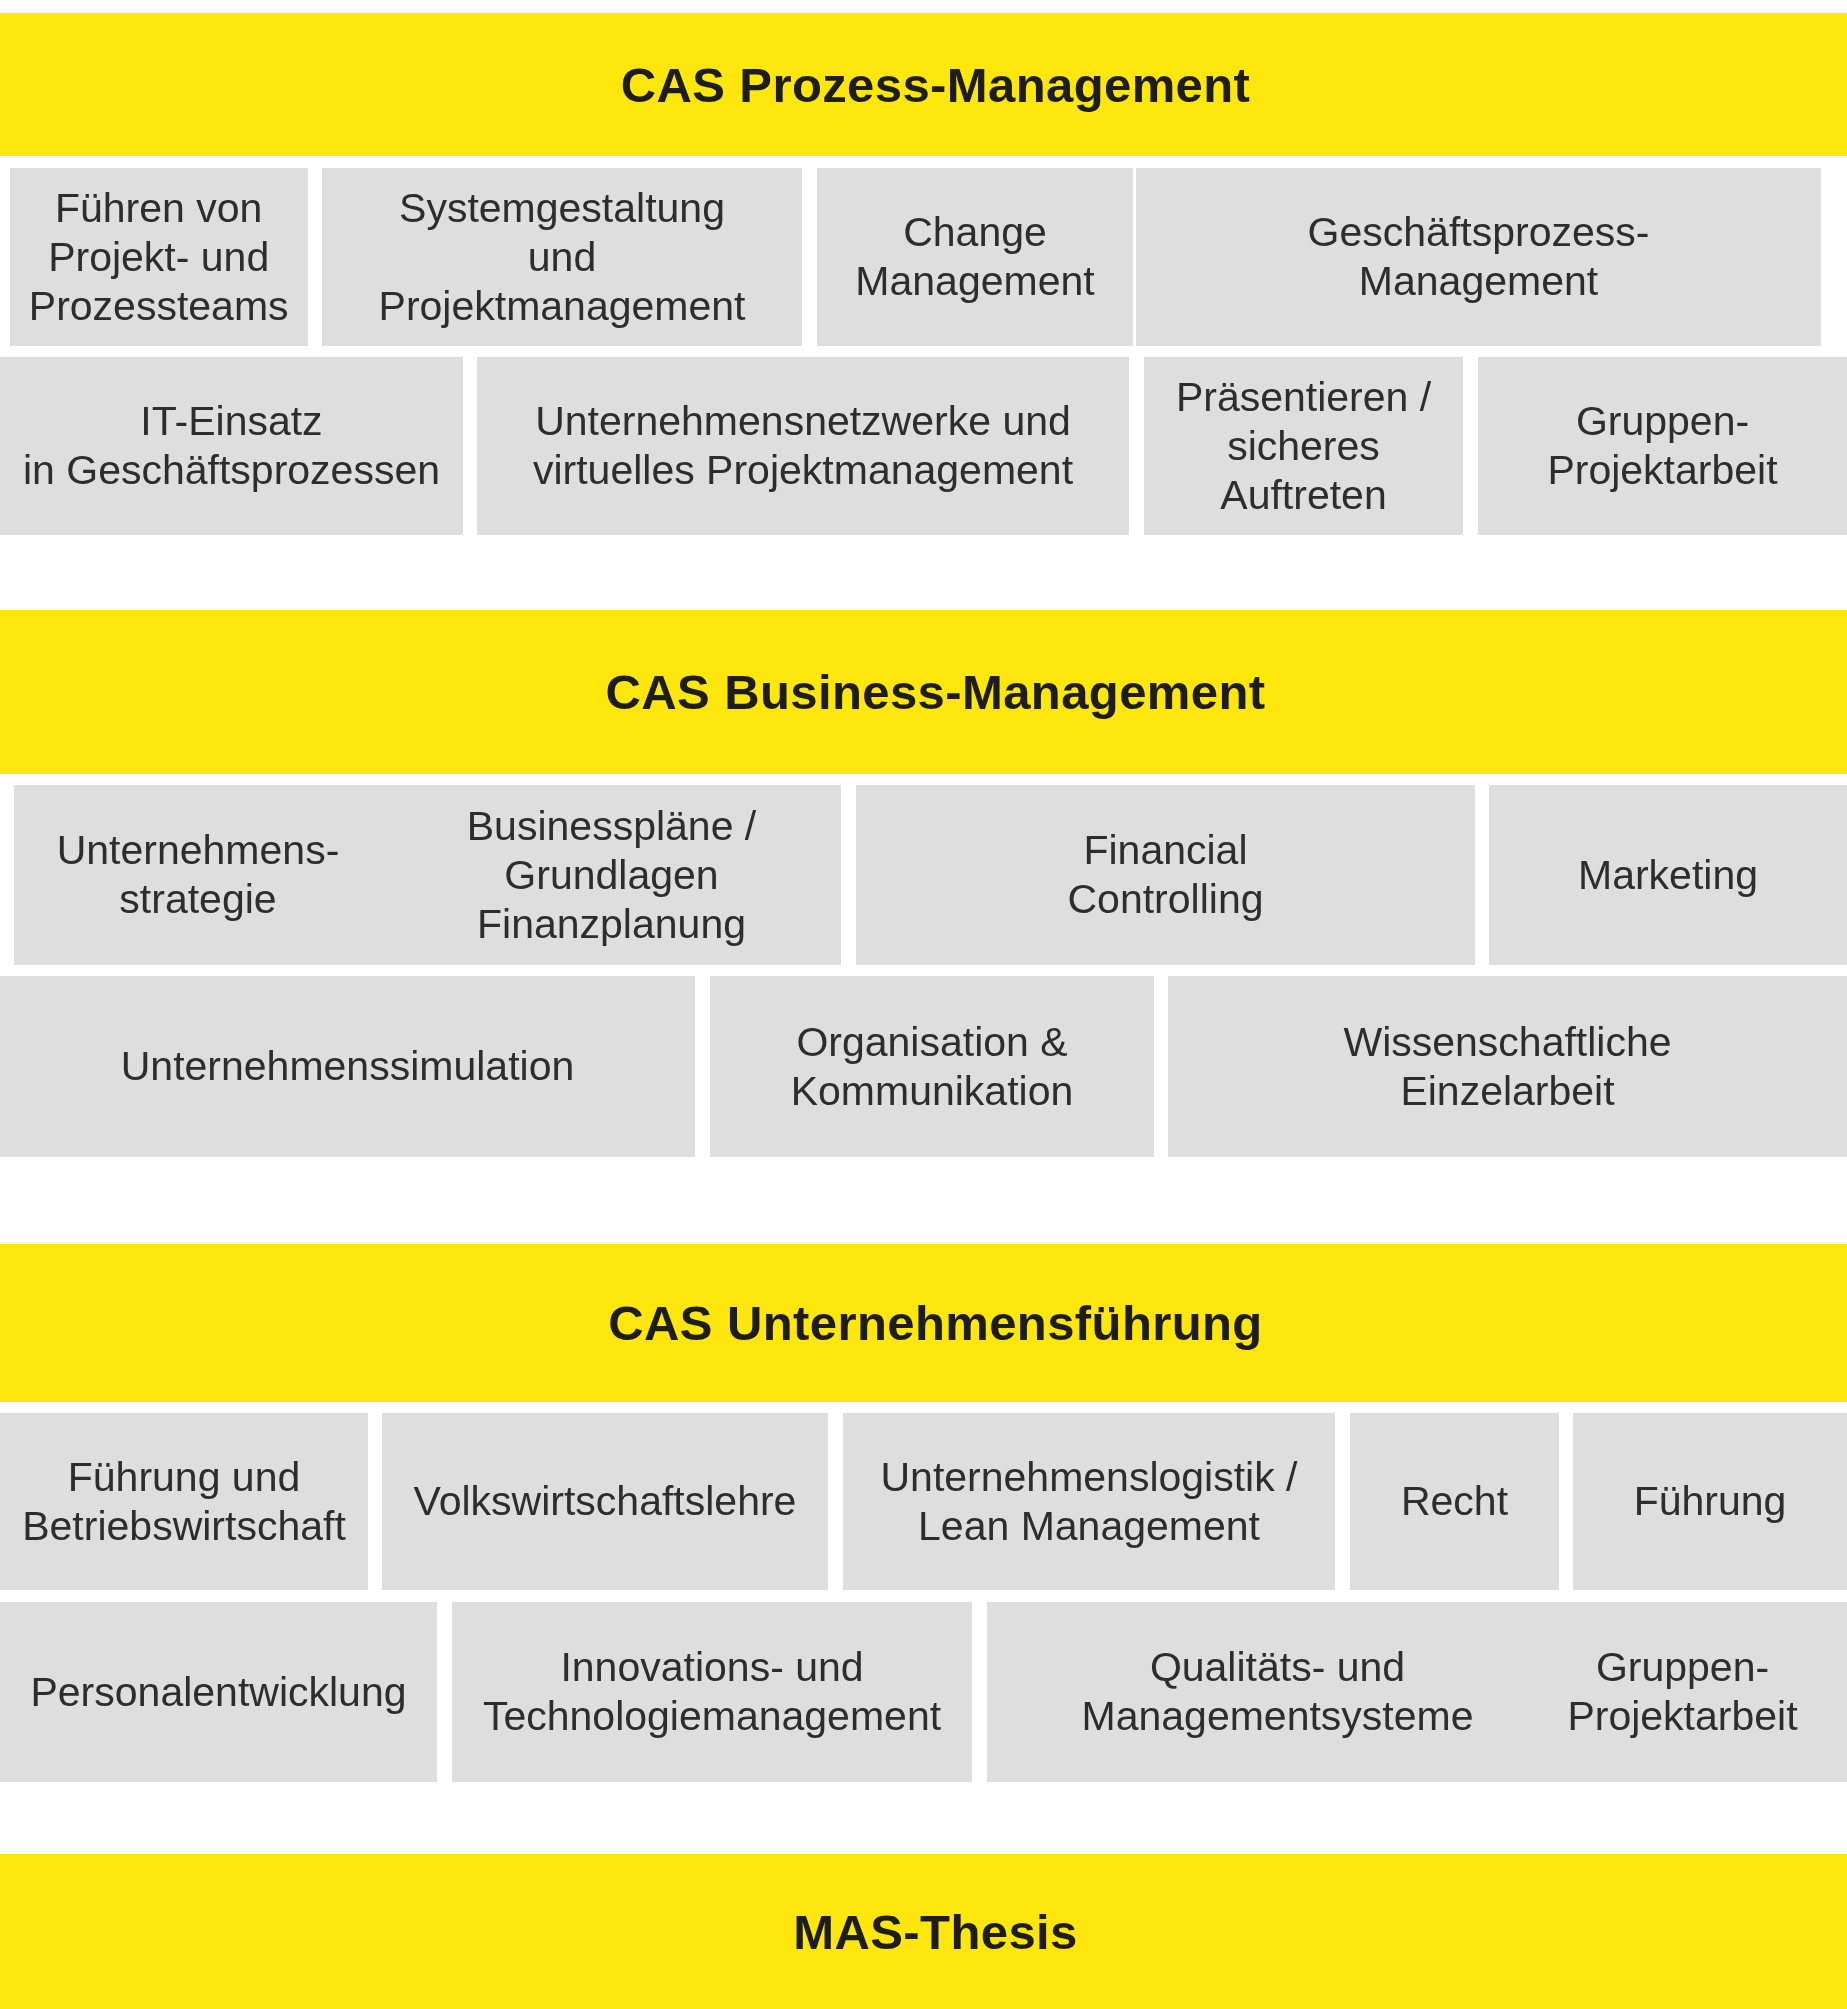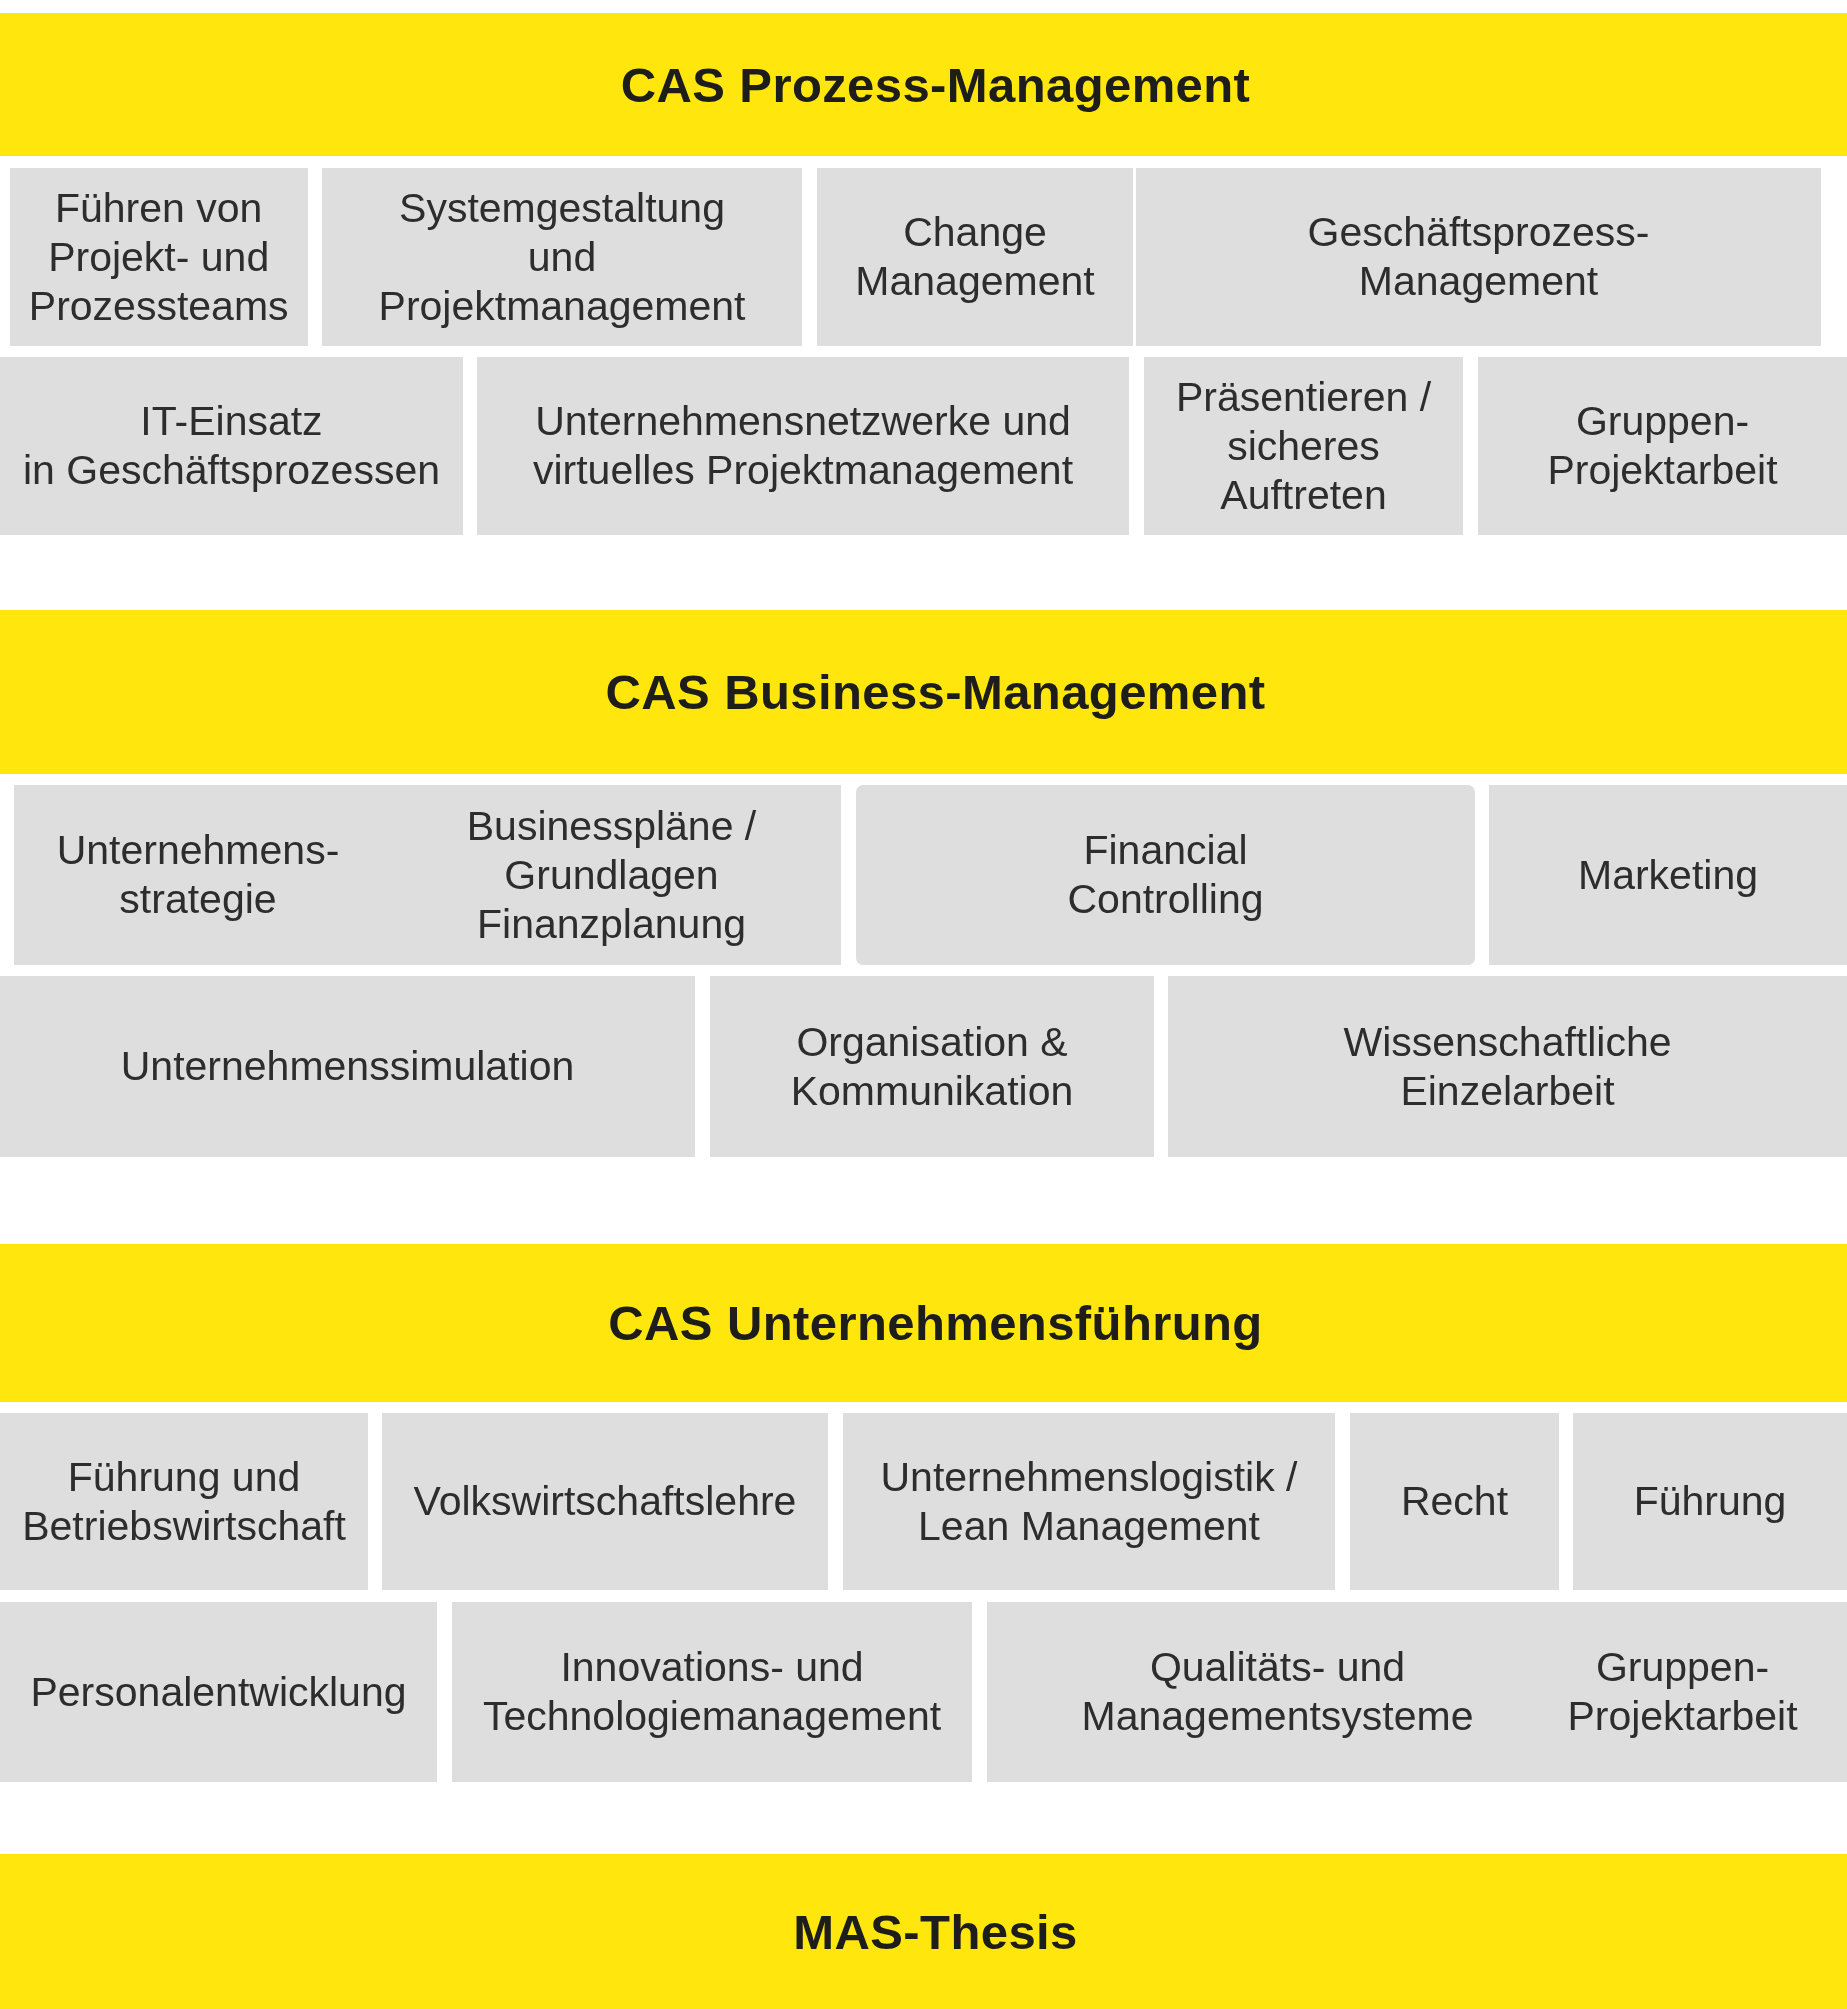--- a/index.html
+++ b/index.html
@@ -105,21 +105,21 @@
   <div class="row row-s2r1">
     <div class="box" style="left:14px; width:368px;">
       <span class="box-label">Unternehmens-
 strategie</span>
     </div>
     <div class="box" style="left:382px; width:459px;">
       <span class="box-label">Businesspläne /
 Grundlagen
 Finanzplanung</span>
     </div>
-    <div class="box" style="left:856px; width:619px;border-radius:7px;">
+    <div class="box" style="left:856px; width:619px;">
       <span class="box-label">Financial
 Controlling</span>
     </div>
     <div class="box" style="left:1489px; width:358px;">
       <span class="box-label">Marketing</span>
     </div>
   </div>
 
   <div class="row row-s2r2">
     <div class="box" style="left:0; width:695px;">

